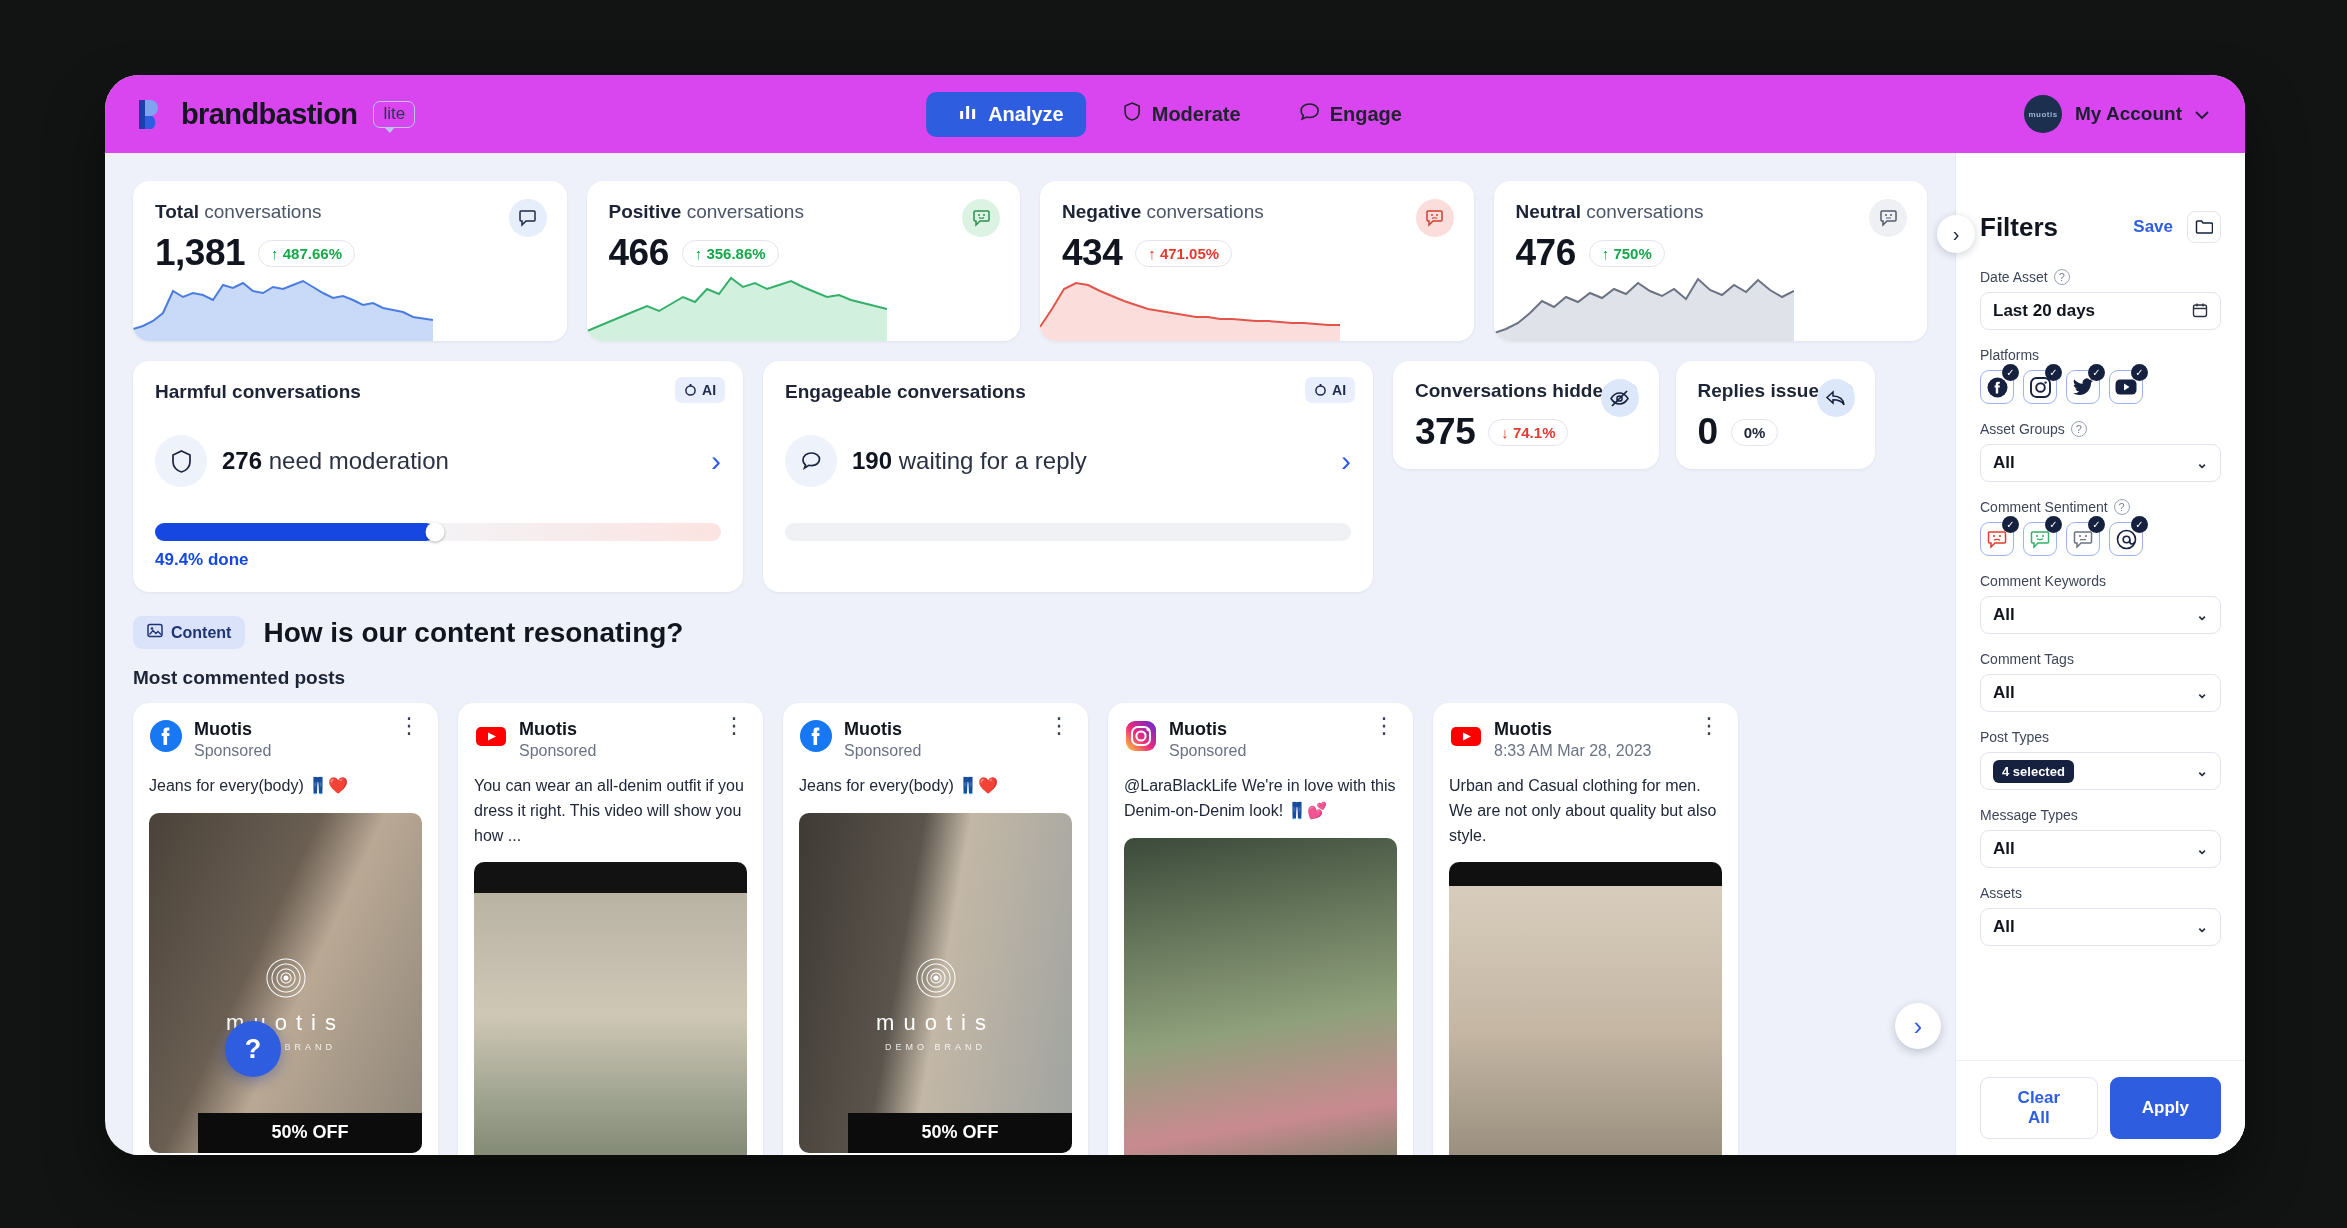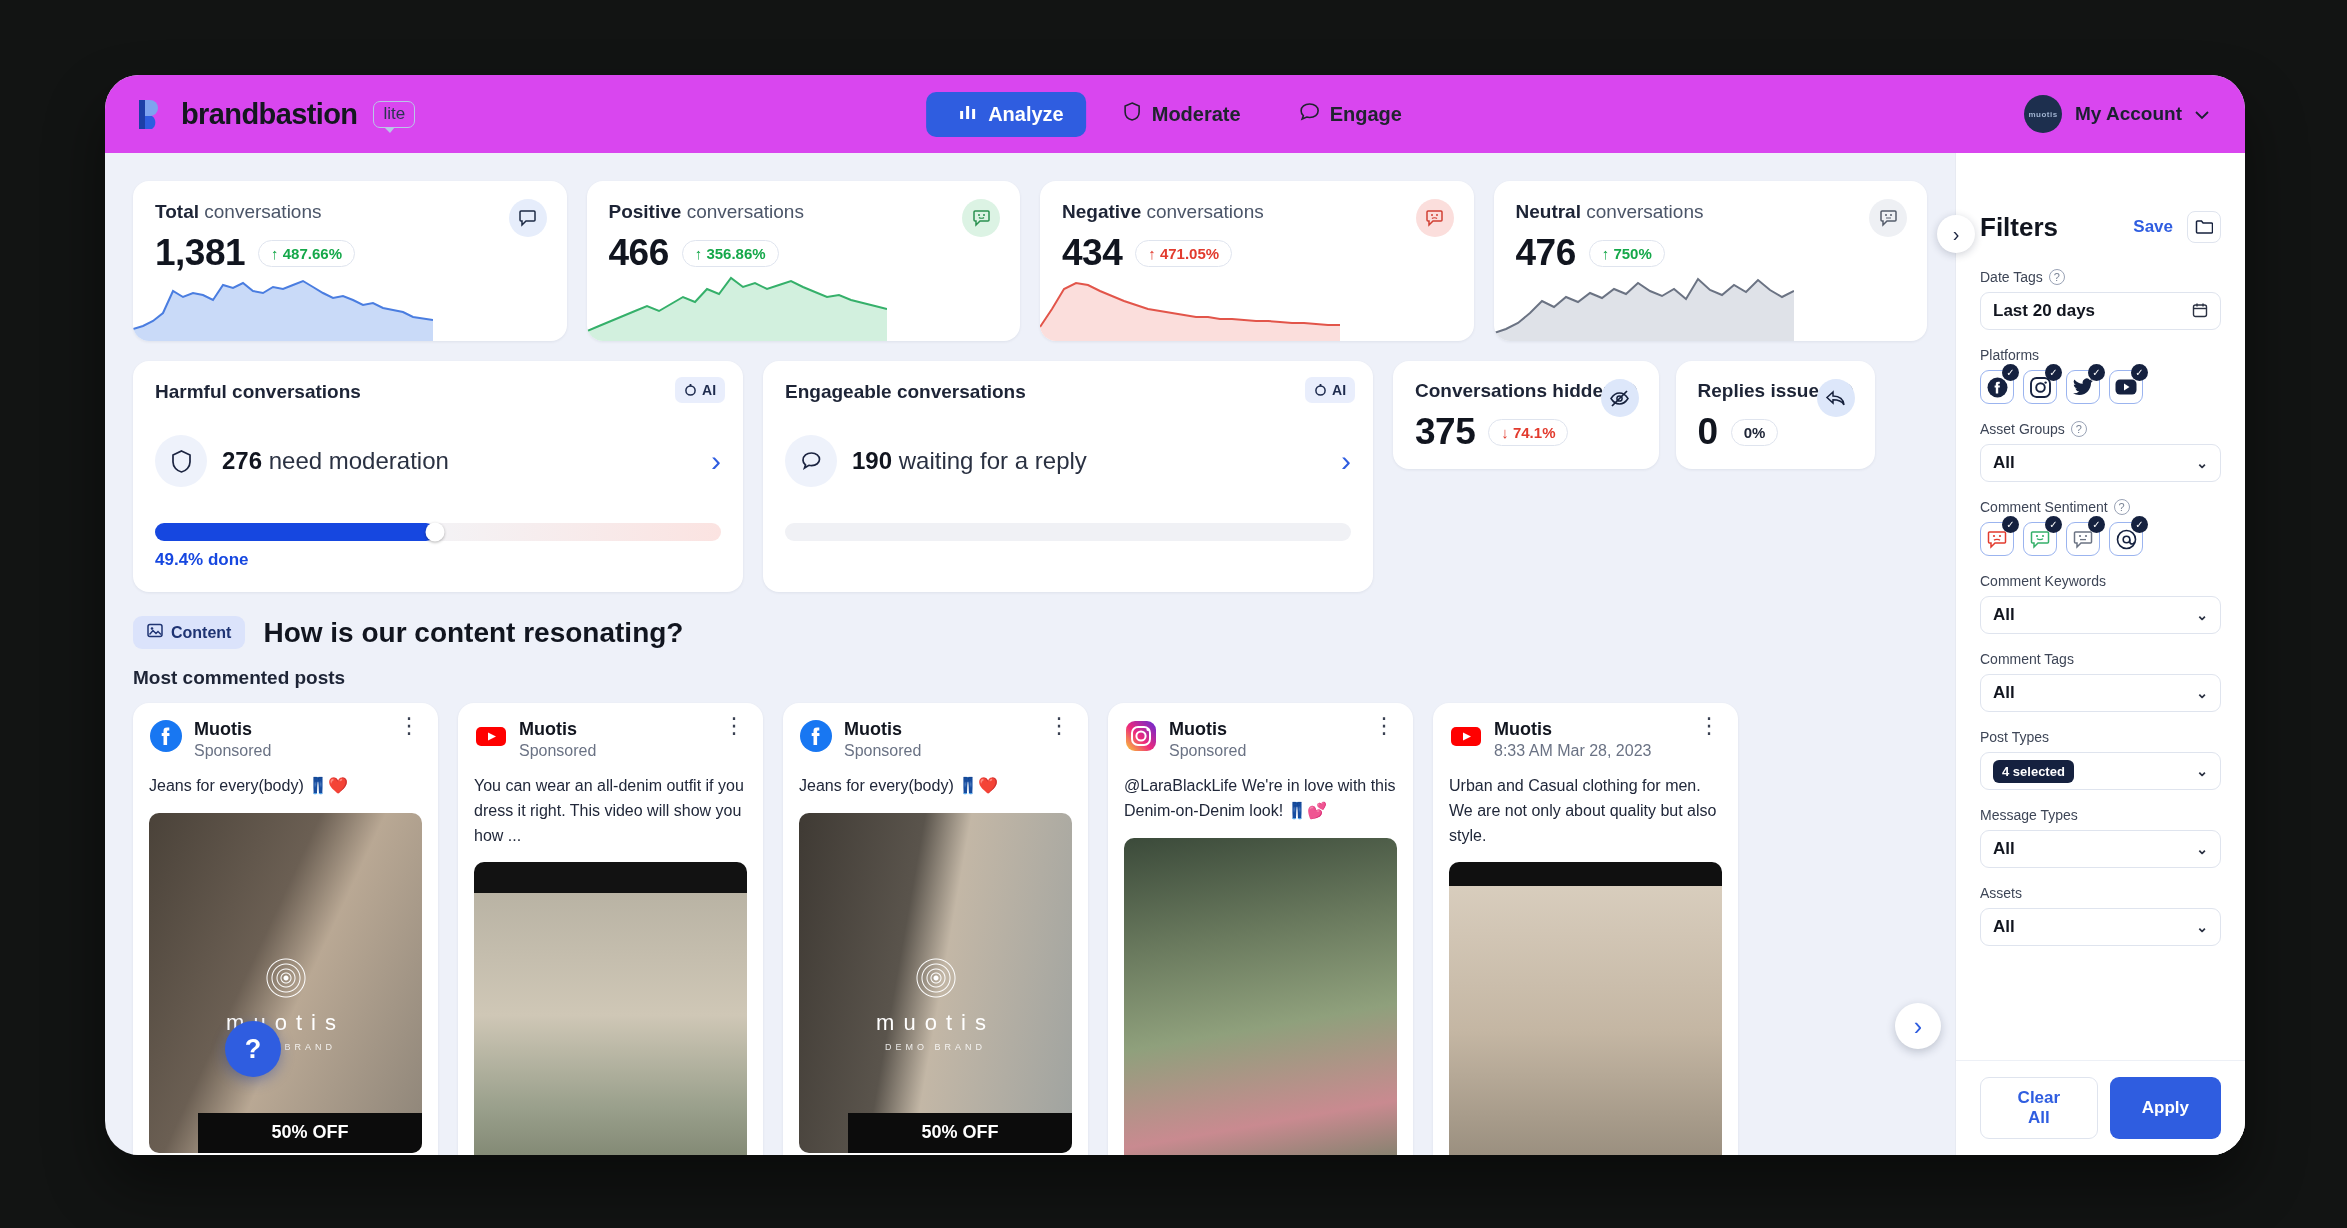--- a/index.html
+++ b/index.html
@@ -598,21 +598,21 @@
           <span class="save-link">Save</span>
           <span class="folder-btn">
             <svg width="18" height="16" viewBox="0 0 18 16">
                 <path d="M1.5 13V3a1 1 0 0 1 1-1h4l1.6 2h8.4a1 1 0 0 1 1 1v8a1 1 0 0 1-1 1H2.5a1 1 0 0 1-1-1z" fill="none" stroke="#16213d" stroke-width="1.5"></path>
               </svg>
           </span>
         </div>
 
         <div class="f-group">
           <div class="f-label">
-            <span>Date Tags</span>
+            <span>Date Asset</span>
               <i class="info-i">?</i>
           </div>
           <div class="f-select">
             <span>Last 20 days</span>
             <span class="cv">
               <svg width="16" height="16" viewBox="0 0 16 16">
                   <rect x="1.5" y="3" width="13" height="11.5" rx="2" fill="none" stroke="#2a3142" stroke-width="1.4"></rect>
                   <path d="M1.5 6.5h13" stroke="#2a3142" stroke-width="1.4"></path>
                   <path d="M5 1.5v3M11 1.5v3" stroke="#2a3142" stroke-width="1.4"></path>
                 </svg>

